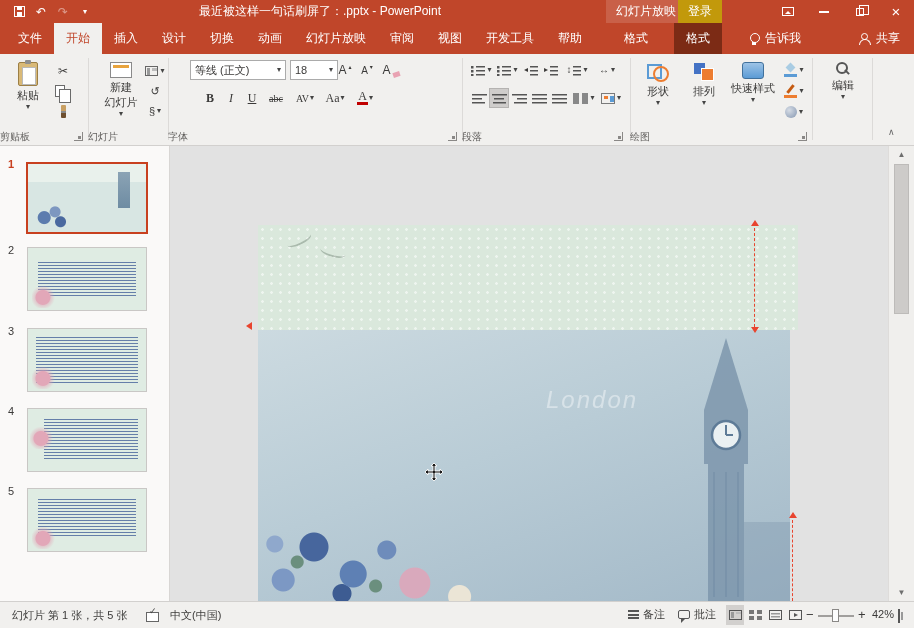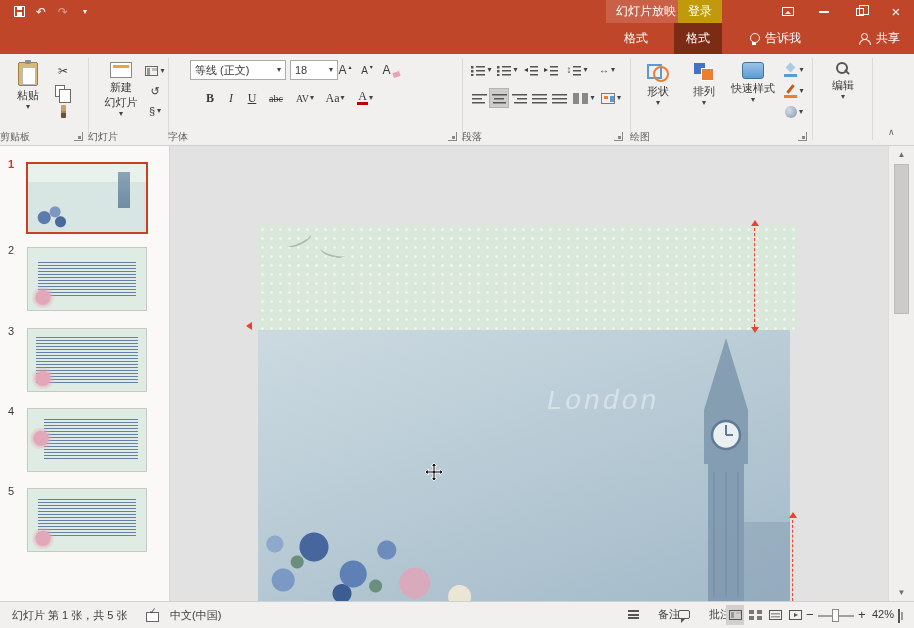--- a/index.html
+++ b/index.html
@@ -104,35 +104,35 @@
 .t-tower{position:absolute;width:12px;height:36px;background:linear-gradient(#8BA3B5,#6E8CA3)}
 .t-blue{position:absolute;width:34px;height:26px;background:radial-gradient(circle at 30% 60%,#5C7CAE 0 6px,transparent 7px),radial-gradient(circle at 62% 38%,#7D97C0 0 5px,transparent 6px),radial-gradient(circle at 78% 76%,#4A699F 0 5px,transparent 6px)}
 .t-txt{position:absolute;background-image:repeating-linear-gradient(rgba(60,90,150,.75) 0 1px,transparent 1px 3px)}
 .t-rose{position:absolute;width:26px;height:22px;background:radial-gradient(circle at 42% 52%,#E2A7B8 0 7px,rgba(226,167,184,.5) 8px,transparent 12px)}
 
 .canvas{position:absolute;left:170px;top:146px;width:718px;height:455px;background:#E2E2E2;overflow:hidden}
 .band{position:absolute;left:88px;top:79px;width:540px;height:105px;background:#DAE8DC;background-image:radial-gradient(rgba(255,255,255,.55) 1px,transparent 1.6px);background-size:9px 9px}
 .leaf{position:absolute;width:26px;height:10px;border-bottom:2px solid rgba(110,130,115,.45);border-radius:50%}
 .slide-title{position:absolute;left:88px;top:110px;width:540px;text-align:center;font-family:"Liberation Serif","DejaVu Serif",serif;font-size:29px;letter-spacing:9px;color:#141414;white-space:nowrap}
 .pic{position:absolute;left:88px;top:184px;width:532px;height:271px;background:linear-gradient(160deg,#CCDAE0 0%,#B9CCD6 45%,#A3B9C8 100%)}
-.wm{position:absolute;left:288px;top:56px;font-family:Liberation Mono, monospace;font-style:italic;font-size:28px;color:rgba(255,255,255,.42);letter-spacing:2px}
+.wm{position:absolute;left:288px;top:56px;font-family:Liberation Sans, sans-serif;font-style:italic;font-size:24px;color:rgba(255,255,255,.42);letter-spacing:2px}
 .flowers{position:absolute;left:0;bottom:0;width:280px;height:150px;background-image:radial-gradient(circle at 20% 64%,#47669D 0 14px,rgba(71,102,157,0) 15px),radial-gradient(circle at 34% 82%,#5E80B4 0 13px,rgba(94,128,180,0) 14px),radial-gradient(circle at 9% 86%,#7C98C4 0 11px,rgba(124,152,196,0) 12px),radial-gradient(circle at 46% 66%,#6E8CBB 0 9px,rgba(110,140,187,0) 10px),radial-gradient(circle at 6% 62%,#8FA8CC 0 8px,rgba(143,168,204,0) 9px),radial-gradient(circle at 56% 88%,#D9A9BC 0 15px,rgba(217,169,188,0) 16px),radial-gradient(circle at 72% 97%,#EBE5D6 0 11px,rgba(235,229,214,0) 12px),radial-gradient(circle at 30% 95%,#3D5C92 0 9px,rgba(61,92,146,0) 10px),radial-gradient(circle at 14% 74%,#6B8F7E 0 6px,rgba(107,143,126,0) 7px),radial-gradient(circle at 42% 90%,#6B8F7E 0 6px,rgba(107,143,126,0) 7px)}
 .guide{position:absolute;width:0;border-left:1px dashed #E8442E}
 .arr{position:absolute;width:0;height:0}
 .arr.up{border-left:4px solid transparent;border-right:4px solid transparent;border-bottom:6px solid #E8442E}
 .arr.down{border-left:4px solid transparent;border-right:4px solid transparent;border-top:6px solid #E8442E}
 .arr.left{border-top:4px solid transparent;border-bottom:4px solid transparent;border-right:6px solid #E8442E}
 
 .vscroll{position:absolute;left:888px;top:146px;width:26px;height:455px;background:#F0EFED;border-left:1px solid #DEDCDA}
 .sc-arrow{position:absolute;left:0;right:0;text-align:center;font-size:8px;color:#6E6E6E}
 .sc-thumb{position:absolute;left:5px;width:15px;top:18px;height:150px;background:#CDCBC9;border:1px solid #BDBBB9}
 
 .status{position:absolute;left:0;top:601px;width:914px;height:27px;background:#F1F0EE;border-top:1px solid #D2D0CE;font-size:11px;color:#3B3A39}
 .st{position:absolute;top:6px;white-space:nowrap}
-.stbtn{position:absolute;display:flex;align-items:center;gap:19px;top:5px}
+.stbtn{position:absolute;display:flex;align-items:center;gap:4px;top:5px}
 .ic-spell{width:13px;height:13px;position:relative}
 .ic-spell::before{content:"";position:absolute;left:0;top:3px;width:11px;height:8px;border:1px solid #666;background:#fff}
 .ic-spell::after{content:"✓";position:absolute;left:3px;top:-3px;font-size:9px;color:#444}
 .ic-notes{width:11px;height:9px;border-top:2px solid #555;border-bottom:2px solid #555;background:linear-gradient(#555 0 0) center/11px 2px no-repeat}
 .ic-comment{width:12px;height:9px;border:1px solid #555;border-radius:2px;position:relative}
 .ic-comment::after{content:"";position:absolute;left:2px;bottom:-5px;width:0;height:0;border-top:4px solid #555;border-right:4px solid transparent}
 .vbtn{position:absolute;top:3px;width:18px;height:20px;display:flex;align-items:center;justify-content:center}
 .vbtn.act{background:#D2D0CE}
 .ic-vnormal{width:13px;height:10px;border:1px solid #555;background:linear-gradient(#999 0 0) 1px 1px/3px 6px no-repeat,linear-gradient(#bbb 0 0) 6px 1px/5px 2px no-repeat}
 .ic-vgrid{width:13px;height:10px;background:linear-gradient(#777 0 0) 0 0/5px 4px no-repeat,linear-gradient(#777 0 0) 8px 0/5px 4px no-repeat,linear-gradient(#777 0 0) 0 6px/5px 4px no-repeat,linear-gradient(#777 0 0) 8px 6px/5px 4px no-repeat}
@@ -157,39 +157,53 @@
       <span class="tbtn">
           <span class="g">↶</span>
         </span>
       <span class="tbtn dim">
           <span class="g">↷</span>
         </span>
       <span class="tbtn">
           <span class="caret" style="color:#fff">▾</span>
         </span>
     </div>
+    <div class="win-title">最近被这样一句话刷屏了：.pptx - PowerPoint</div>
     <div class="ctx-header">幻灯片放映</div>
     <div class="signin">登录</div>
     <div class="winctl">
       <span class="winbtn">
           <span class="ic-ribopt"></span>
         </span>
       <span class="winbtn">
           <span class="ic-min"></span>
         </span>
       <span class="winbtn">
           <span class="ic-restore"></span>
         </span>
       <span class="winbtn" style="font-size:15px">
           <span class="g">×</span>
         </span>
     </div>
   </div>
 
   <div class="tabrow">
+    <div class="tabs">
+      <span class="tab">文件</span>
+      <span class="tab sel">开始</span>
+      <span class="tab">插入</span>
+      <span class="tab">设计</span>
+      <span class="tab">切换</span>
+      <span class="tab">动画</span>
+      <span class="tab">幻灯片放映</span>
+      <span class="tab">审阅</span>
+      <span class="tab">视图</span>
+      <span class="tab">开发工具</span>
+      <span class="tab">帮助</span>
+    </div>
     <span class="tab fmt1">格式</span>
     <span class="tab fmt2">格式</span>
     <span class="tellme">
         <span class="ic-bulb"></span>
         <span>告诉我</span>
       </span>
     <span class="share">
         <span class="ic-person"></span>
         <span>共享</span>
       </span>

